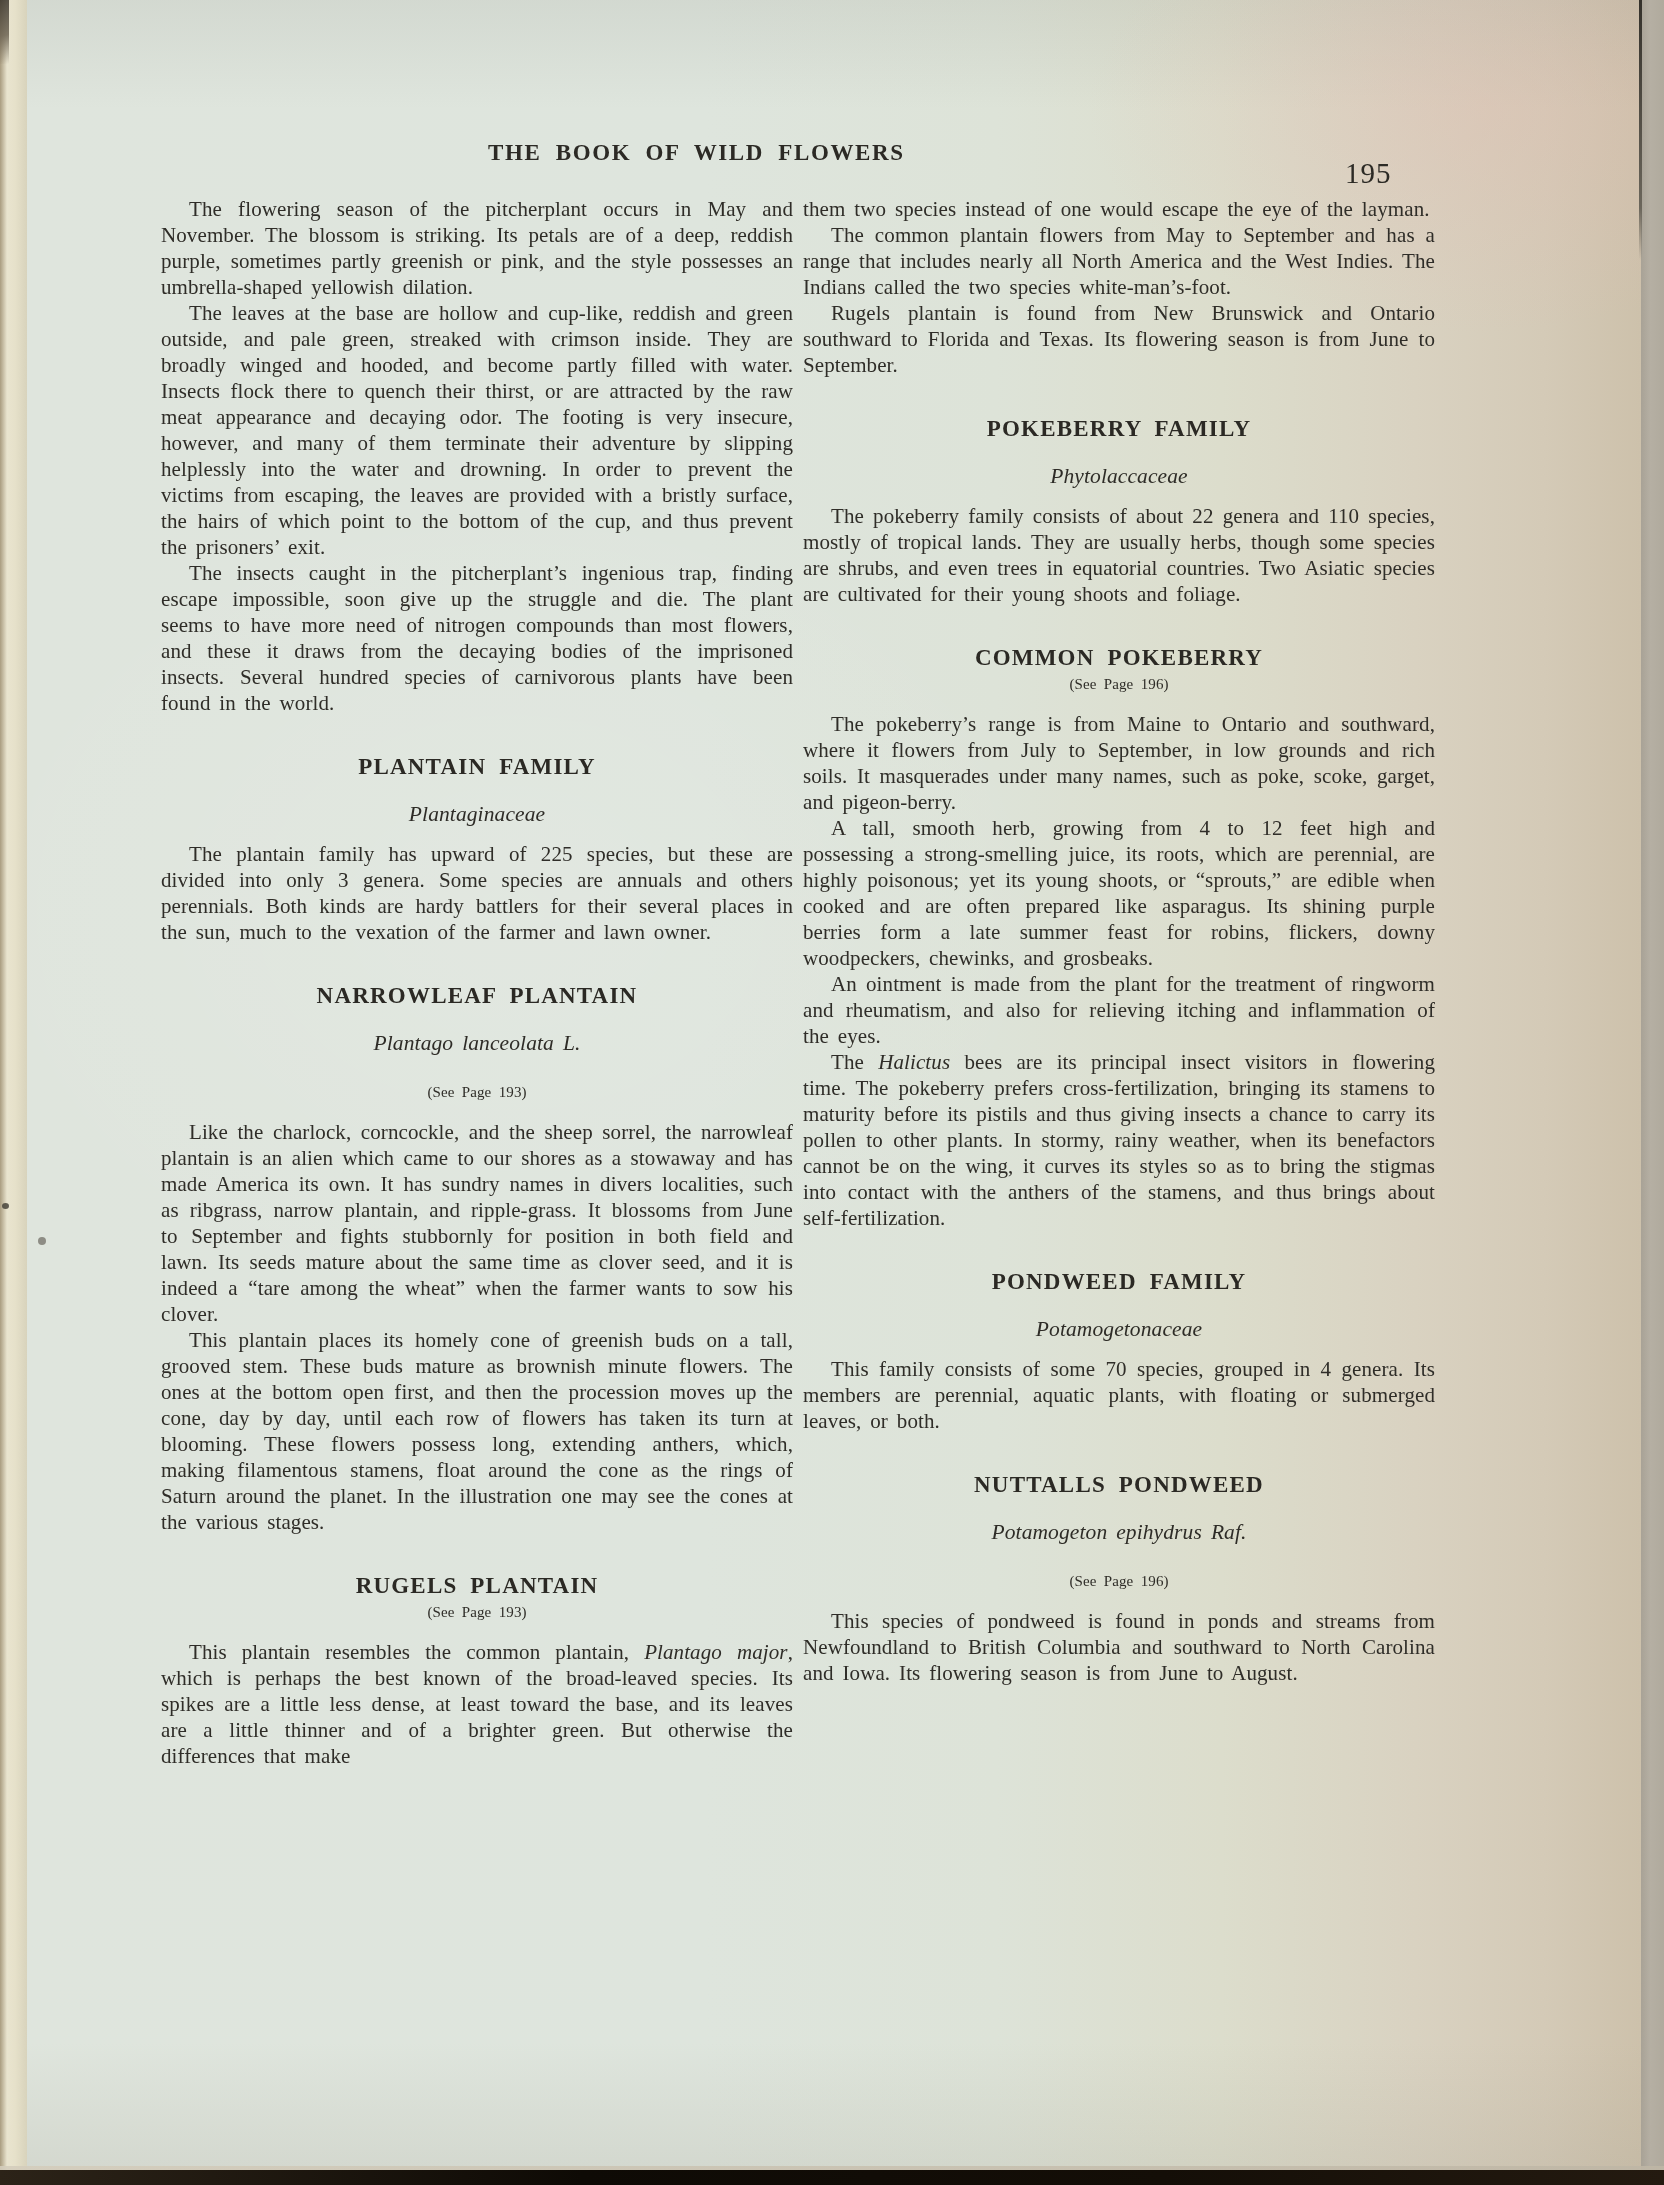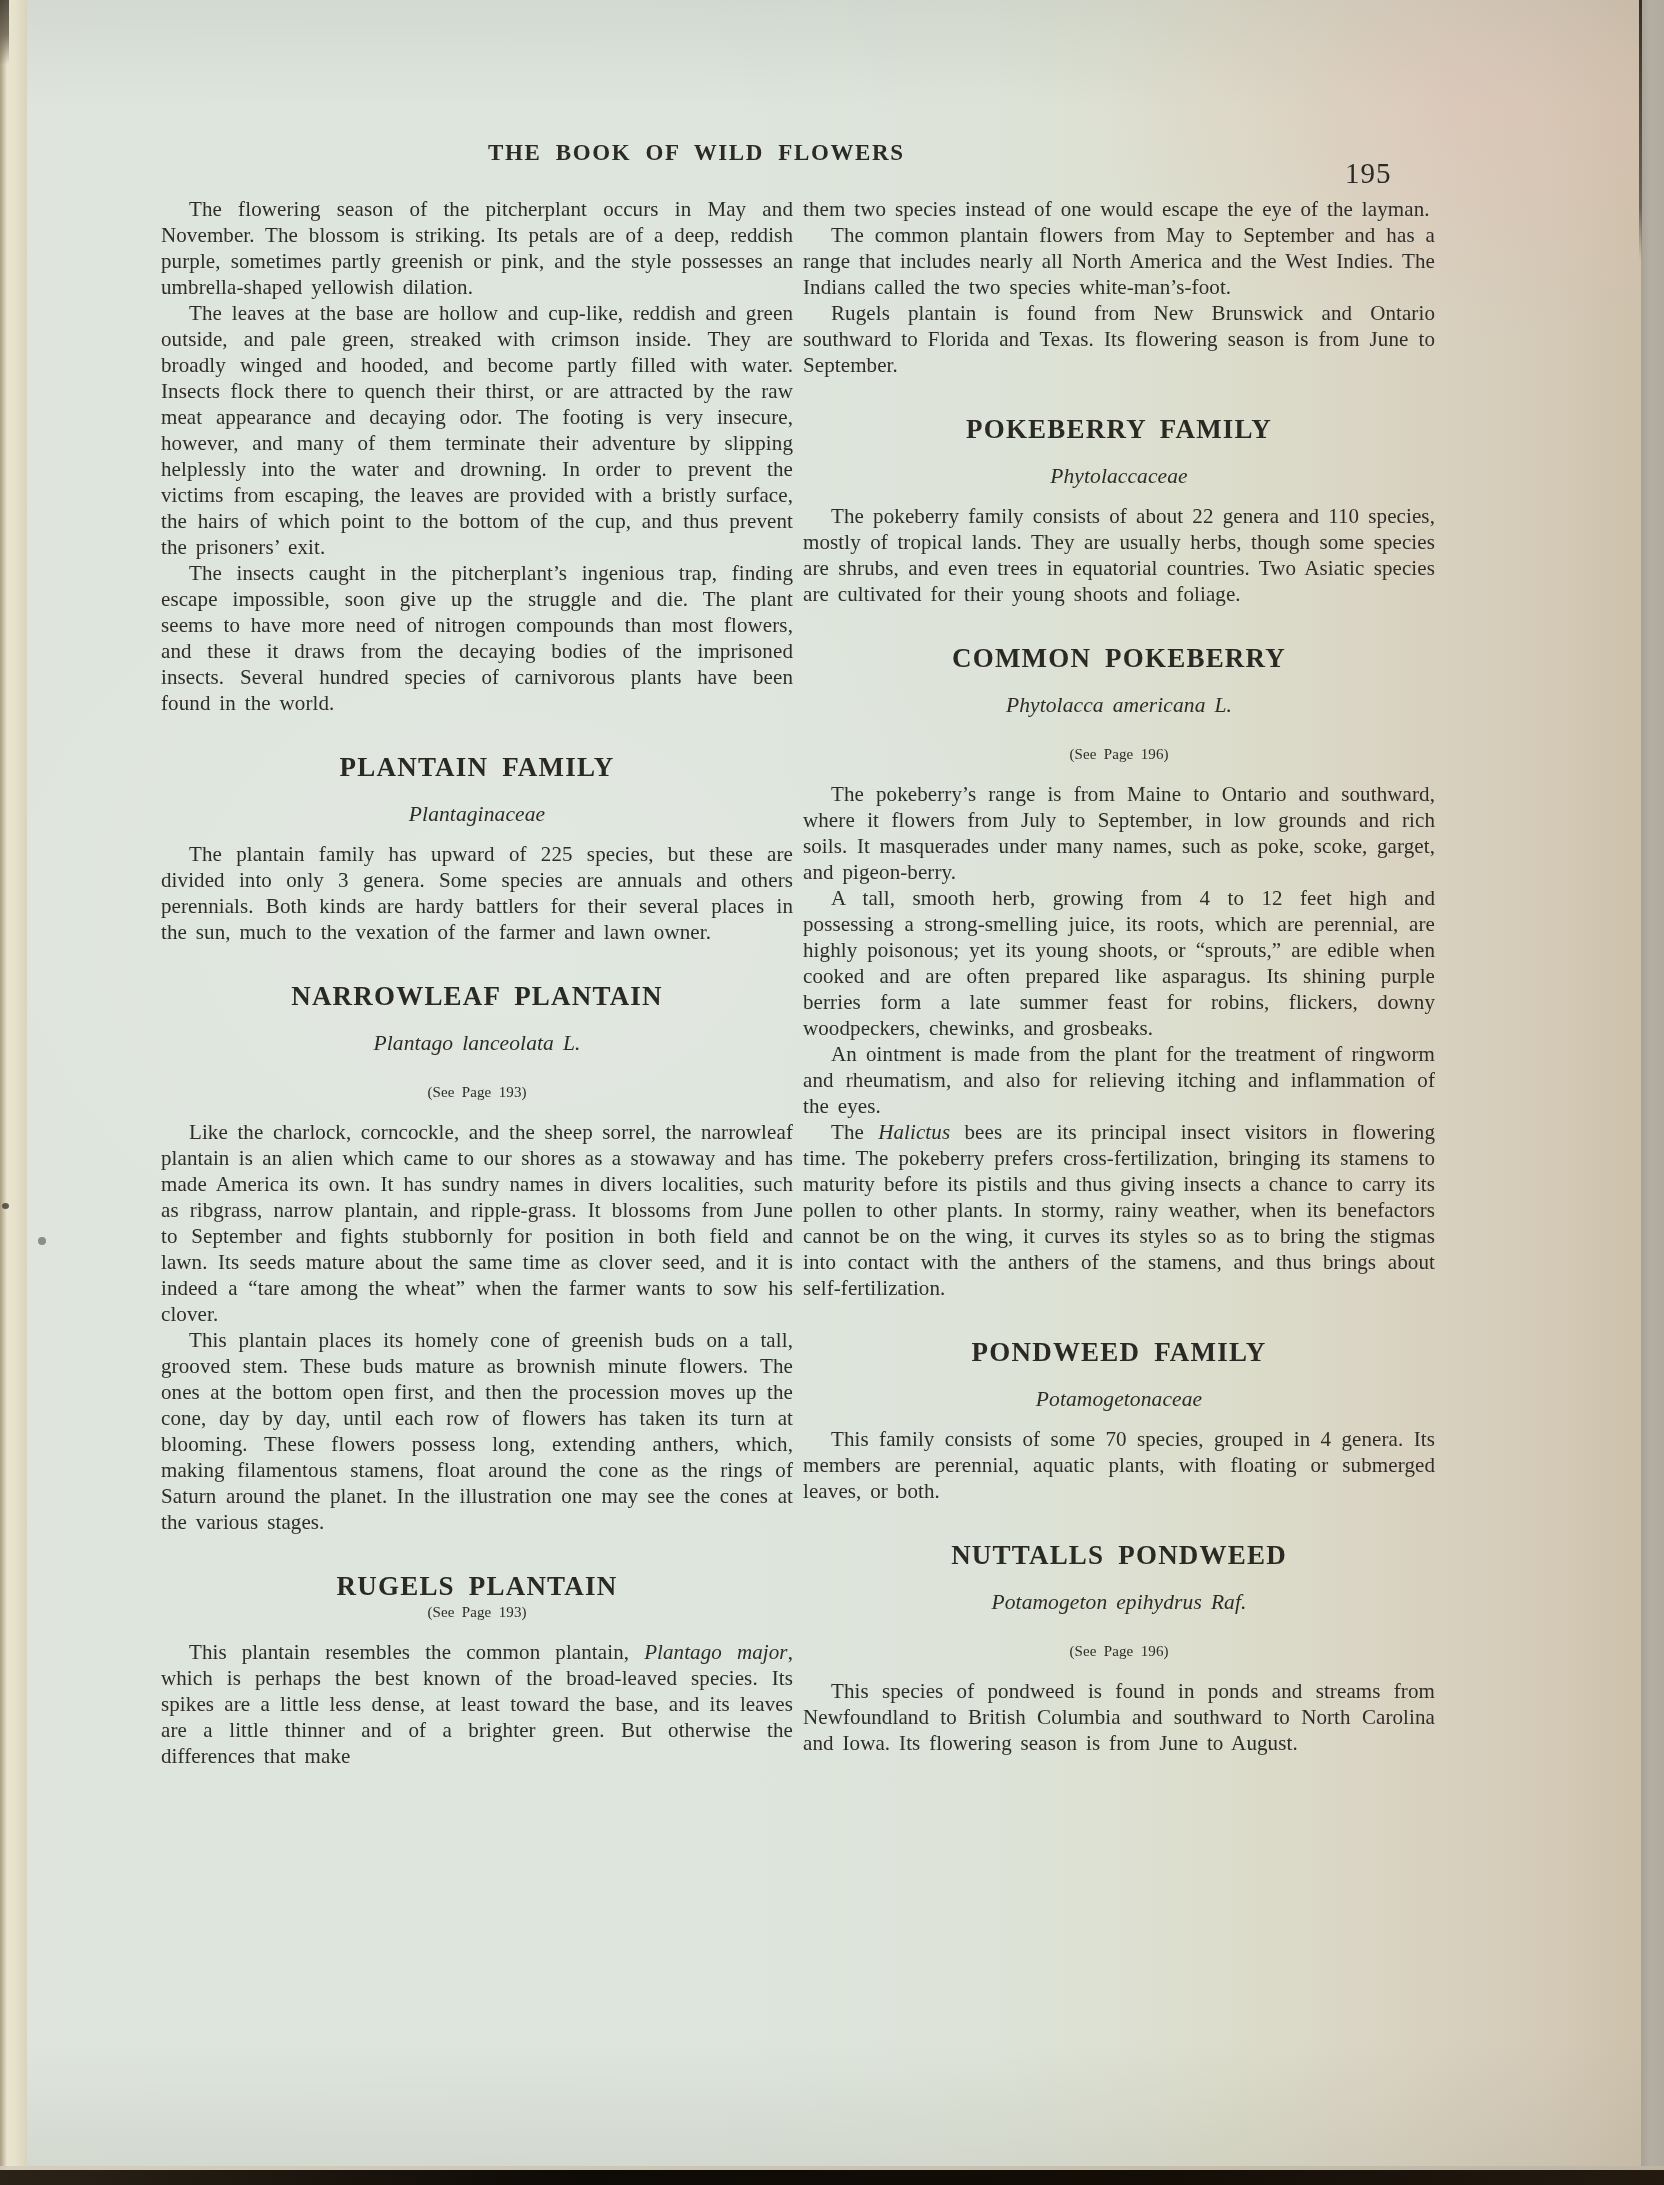--- a/index.html
+++ b/index.html
@@ -80,21 +80,21 @@
   }
   .col-left  { left: 134px; }
   .col-right { left: 776px; }
 
   .para { margin: 0; text-indent: 28px; }
   .para.noindent { text-indent: 0; }
   .it { font-style: italic; }
 
   .heading {
     margin: 38px 0 0; text-align: center;
-    font-size: 27px; font-weight: bold; color: #2b2924;
+    font-size: 23px; font-weight: bold; color: #2b2924;
     letter-spacing: 1.2px; word-spacing: 6px; text-indent: 0;
   }
   .species {
     margin: 0; text-align: center; font-style: italic;
     font-size: 21.5px; color: #2e2c27; text-indent: 0;
   }
   .note { margin: 0; text-align: center; font-size: 15px; text-indent: 0; }
 
   .heading + .species { margin-top: 21px; }
   .species + .note    { margin-top: 23px; }
@@ -129,21 +129,20 @@
       <p class="para"><span>This plantain resembles the common plantain, </span><span class="it">Plantago major</span><span>, which is perhaps the best known of the broad-leaved species.  Its spikes are a little less dense, at least toward the base, and its leaves are a little thinner and of a brighter green.  But otherwise the differences that make</span></p>
     </div>
   <div class="col col-right">
       <p class="para noindent"><span>them two species instead of one would escape the eye of the layman.</span></p>
       <p class="para"><span>The common plantain flowers from May to September and has a range that includes nearly all North America and the West Indies.  The Indians called the two species white-man’s-foot.</span></p>
       <p class="para"><span>Rugels plantain is found from New Brunswick and Ontario southward to Florida and Texas.  Its flowering season is from June to September.</span></p>
       <div class="heading">POKEBERRY FAMILY</div>
       <div class="species">Phytolaccaceae</div>
       <p class="para"><span>The pokeberry family consists of about 22 genera and 110 species, mostly of tropical lands.  They are usually herbs, though some species are shrubs, and even trees in equatorial countries.  Two Asiatic species are cultivated for their young shoots and foliage.</span></p>
       <div class="heading">COMMON POKEBERRY</div>
-      <div class="species">Phytolacca americana L.</div>
       <div class="note">(See Page 196)</div>
       <p class="para"><span>The pokeberry’s range is from Maine to Ontario and southward, where it flowers from July to September, in low grounds and rich soils.  It masquerades under many names, such as poke, scoke, garget, and pigeon-berry.</span></p>
       <p class="para"><span>A tall, smooth herb, growing from 4 to 12 feet high and possessing a strong-smelling juice, its roots, which are perennial, are highly poisonous; yet its young shoots, or “sprouts,” are edible when cooked and are often prepared like asparagus.  Its shining purple berries form a late summer feast for robins, flickers, downy woodpeckers, chewinks, and grosbeaks.</span></p>
       <p class="para"><span>An ointment is made from the plant for the treatment of ringworm and rheumatism, and also for relieving itching and inflammation of the eyes.</span></p>
       <p class="para"><span>The </span><span class="it">Halictus</span><span> bees are its principal insect visitors in flowering time.  The pokeberry prefers cross-fertilization, bringing its stamens to maturity before its pistils and thus giving insects a chance to carry its pollen to other plants.  In stormy, rainy weather, when its benefactors cannot be on the wing, it curves its styles so as to bring the stigmas into contact with the anthers of the stamens, and thus brings about self-fertilization.</span></p>
       <div class="heading">PONDWEED FAMILY</div>
       <div class="species">Potamogetonaceae</div>
       <p class="para"><span>This family consists of some 70 species, grouped in 4 genera.  Its members are perennial, aquatic plants, with floating or submerged leaves, or both.</span></p>
       <div class="heading">NUTTALLS PONDWEED</div>
       <div class="species">Potamogeton epihydrus Raf.</div>

